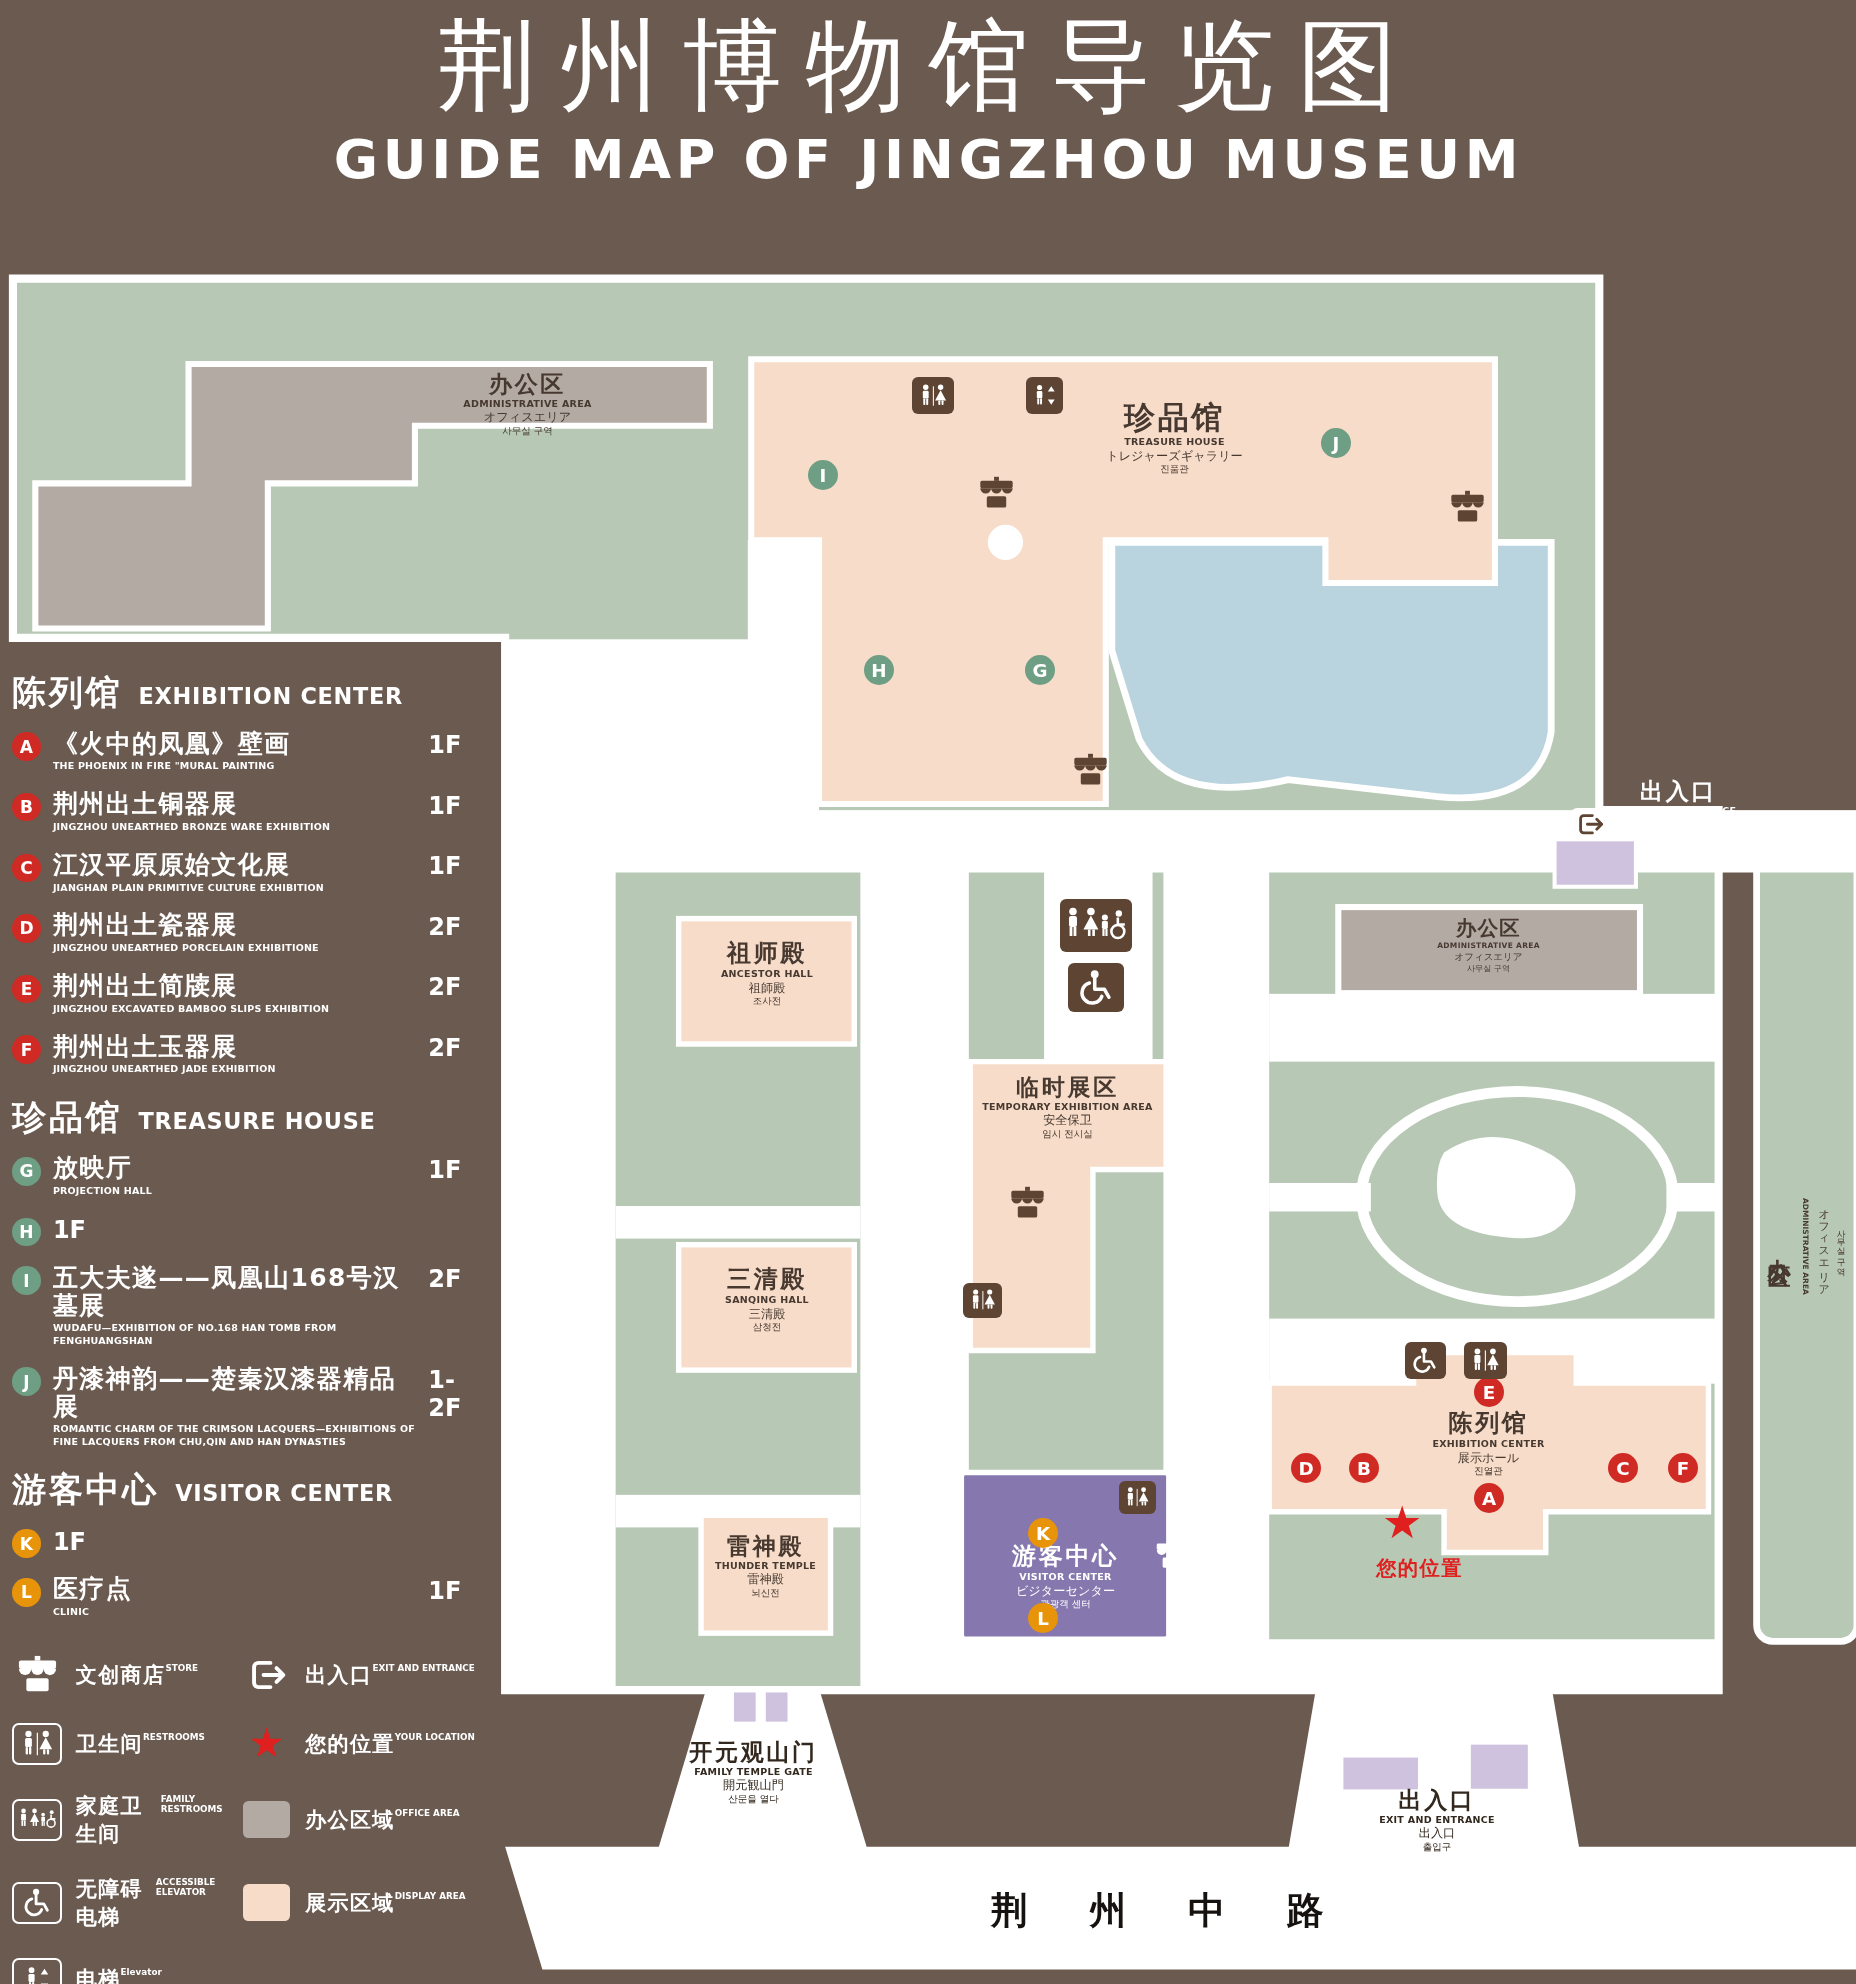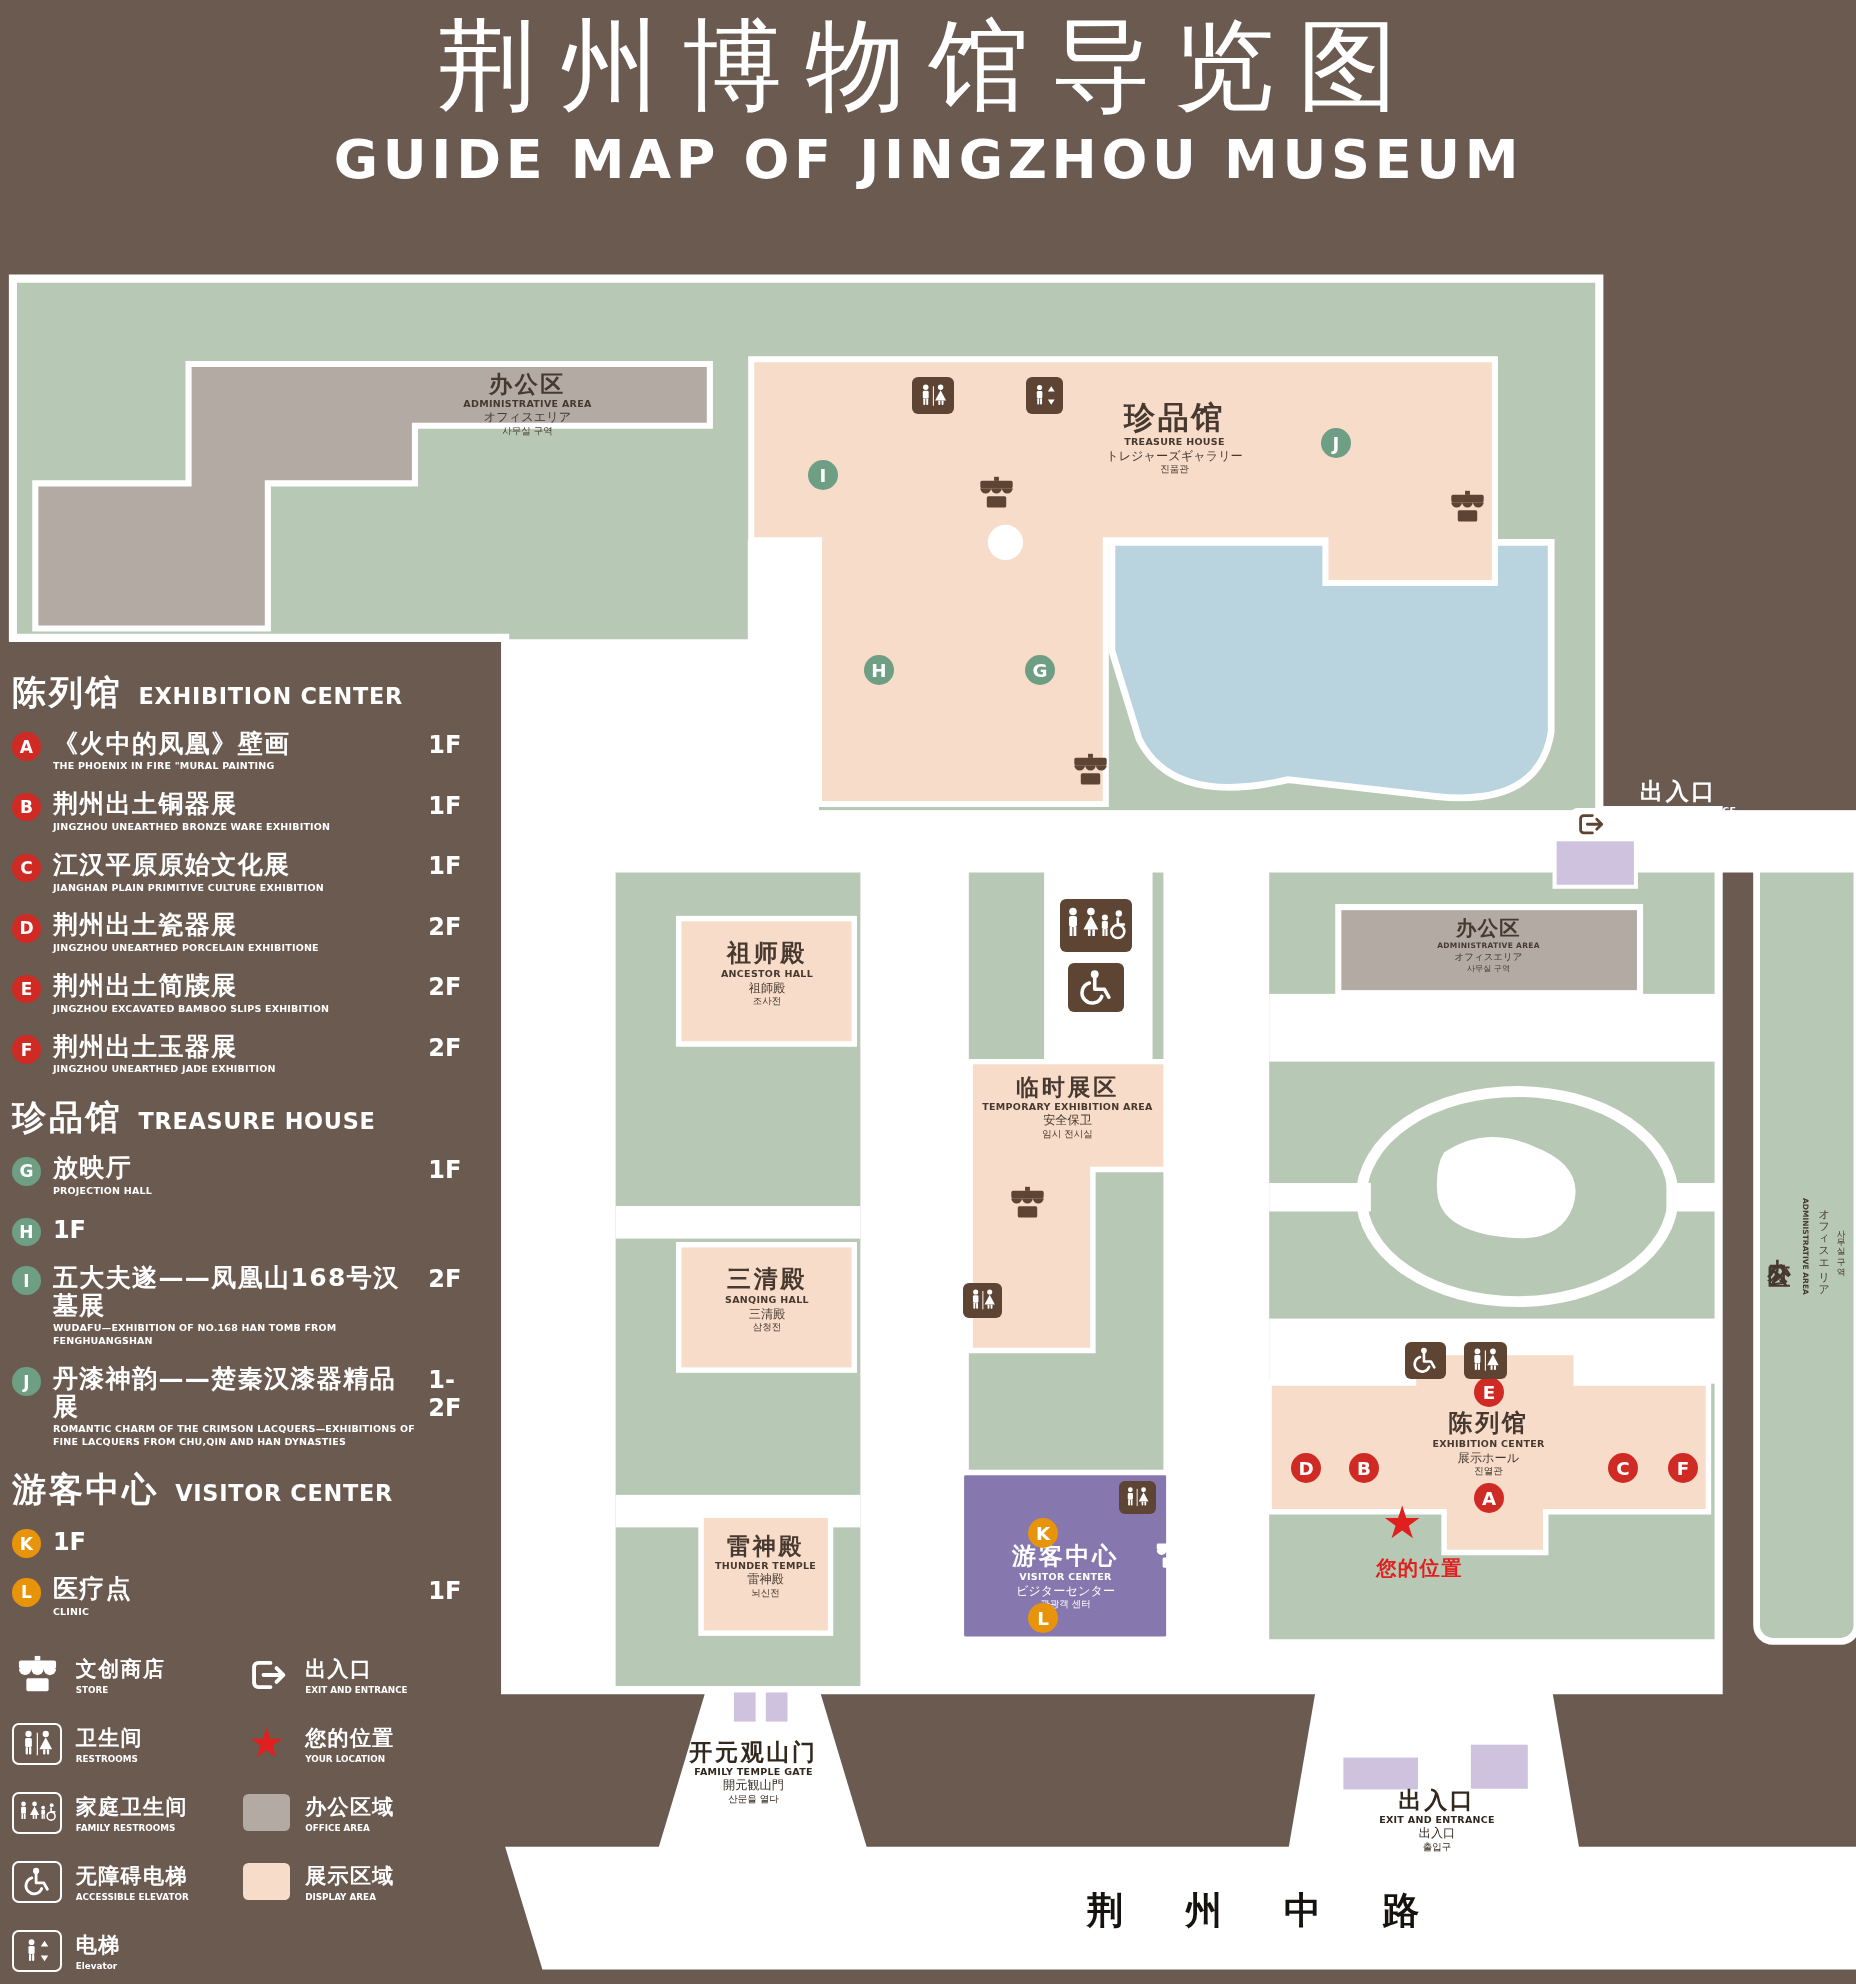--- a/index.html
+++ b/index.html
@@ -33,21 +33,21 @@
   .m-red{background:#cf2b24}.m-green{background:#6e9e83}.m-orange{background:#e8940a}
 
   
   .ibox{position:absolute;background:#5d4433;border-radius:6.1px;color:#fff;display:flex;align-items:center;justify-content:center;padding:4.1px}
   .ibox.white{background:#fff;color:#5d4433}
   .awn{position:absolute;color:#5d4433;display:flex;align-items:center;justify-content:center}
   .awn.white{color:#fff}
 
   .star{position:absolute;color:#e01f1f;font-size:45px;line-height:1;font-weight:bold}
   .loc-text{position:absolute;color:#e01f1f;font-size:20.3px;font-weight:bold;text-align:center;letter-spacing:1.4px}
-  .road-text{position:absolute;color:#151210;font-size:37px;font-weight:bold;text-align:right;letter-spacing:24.4px}
+  .road-text{position:absolute;color:#151210;font-size:37px;font-weight:bold;text-align:center;letter-spacing:24.4px}
 
   
   .vstrip{position:absolute;left:1756px;top:851px;width:100px;height:790px;display:flex;align-items:center;justify-content:center;gap:5.4px;color:#473930}
   .vstrip span{writing-mode:vertical-rl;display:block}
   .vstrip .v1{font-size:23px;font-weight:bold;letter-spacing:4.1px}
   .vstrip .v2{font-size:7.5px;font-weight:bold}
   .vstrip .v3{font-size:11px}
   .vstrip .v4{font-size:8.8px}
 
   
@@ -59,21 +59,21 @@
   .lg-marker{flex:0 0 auto;width:28.5px;height:28.5px;border-radius:50%;display:flex;align-items:center;justify-content:center;font-size:17px;font-weight:bold;color:#fff;margin-top:2.7px}
   .lg-text{flex:1 1 auto;display:flex;flex-direction:column}
   .lg-zh{font-size:25px;font-weight:bold;letter-spacing:1.4px;line-height:1.12}
   .lg-en{font-size:9.5px;font-weight:bold;margin-top:2.7px;letter-spacing:0.2px;line-height:1.3}
   .lg-floor{flex:0 0 auto;width:53px;font-size:24px;font-weight:bold;margin-top:1.4px}
 
   .symbols{display:grid;grid-template-columns:224px 1fr;column-gap:5.4px;row-gap:27px;margin-top:35px}
   .sym{display:flex;align-items:center;gap:13.6px}
   .sym-icon{flex:0 0 auto;width:50px;height:42px;display:flex;align-items:center;justify-content:center;color:#fff}
   .sym-icon.boxed{border:2.7px solid #fff;border-radius:6.8px;padding:3.4px}
-  .sym-text{display:flex;flex-direction:column}
+  .sym-text{display:flex;}
   .sym-zh{font-size:21px;font-weight:bold;letter-spacing:1.4px}
   .sym-en{font-size:8.8px;font-weight:bold;margin-top:2px}
   .swatch{width:47px;height:37px;border-radius:5.4px;display:block}
   .sw-gray{background:#b3aaa4}
   .sw-pink{background:#f7dcc9}
   .lg-star{color:#e01f1f;font-size:41px;line-height:1;font-weight:bold}
 </style>
 </head>
 <body>
 

